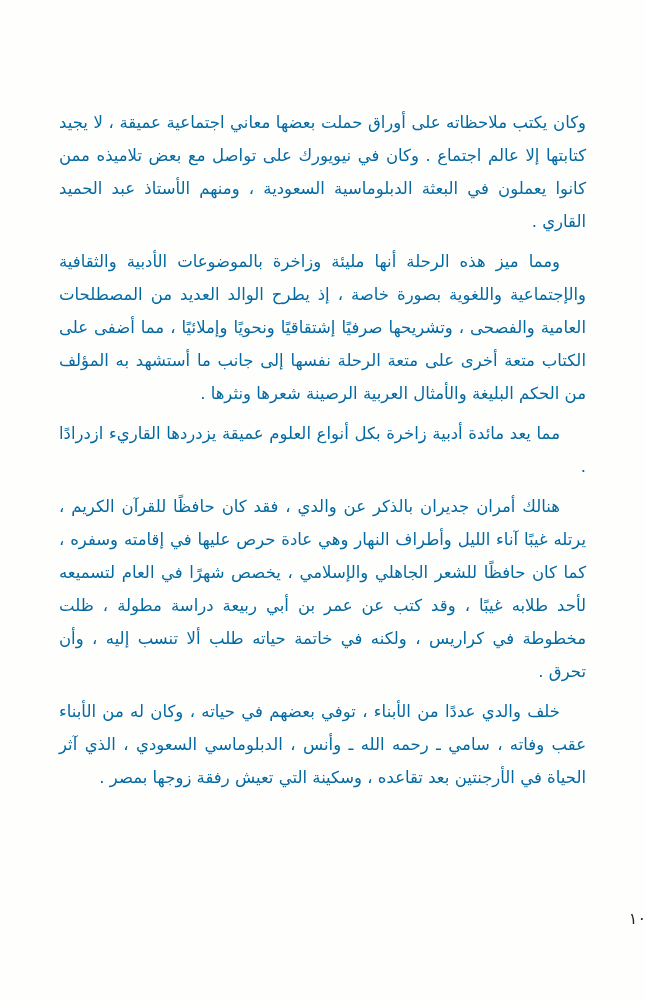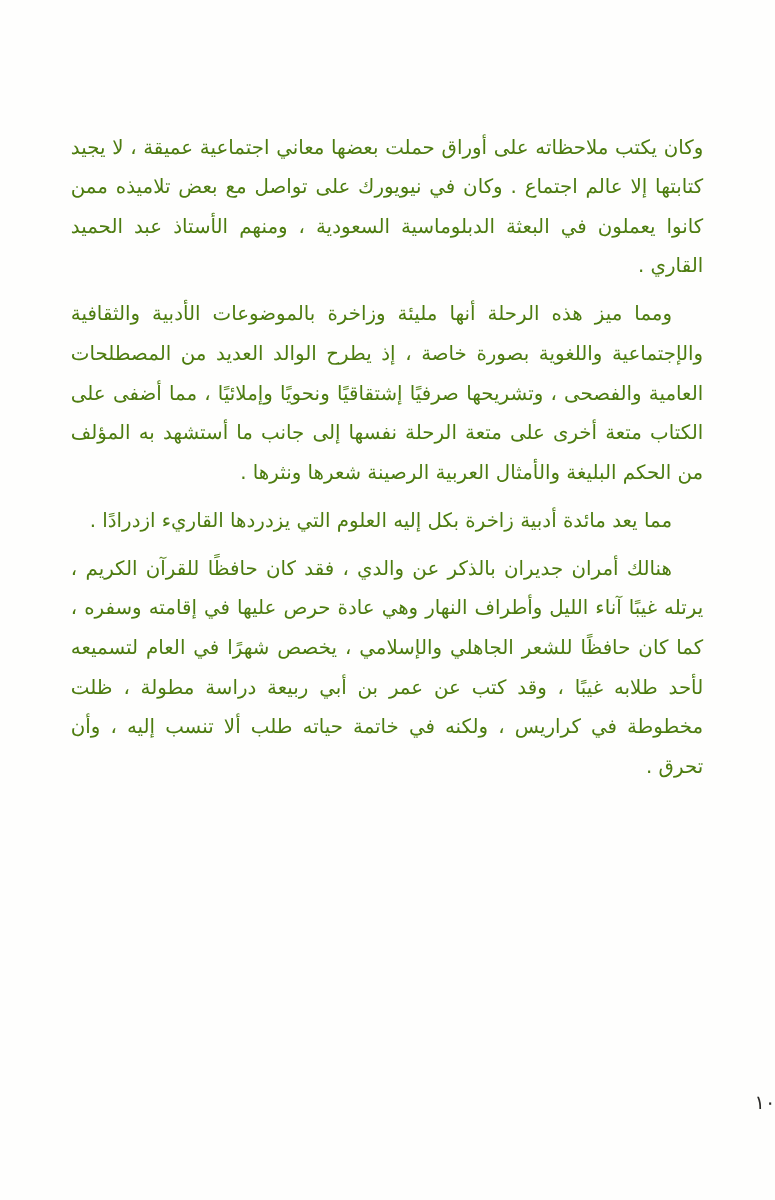--- a/index.html
+++ b/index.html
@@ -17,21 +17,21 @@
       font-family: "DejaVu Sans", sans-serif;
     }
     .text-block {
       position: absolute;
       top: 106px;
       right: 60px;
       width: 527px;
       direction: rtl;
       text-align: justify;
       text-justify: inter-word;
-      color: #4d7c0f;
+      color: #0369a1;
       font-size: 16.5px;
       line-height: 33px;
       letter-spacing: 0.1px;
     }
     .text-block p {
       margin: 0 0 7px 0;
     }
     .text-block p.indented {
       text-indent: 26px;
     }
@@ -47,18 +47,19 @@
       font-family: "DejaVu Sans", sans-serif;
     }
   </style>
 </head>
 <body>
 
 <div class="book-page">
   <div class="text-block">
     <p>وكان يكتب ملاحظاته على أوراق حملت بعضها معاني اجتماعية عميقة ، لا يجيد كتابتها إلا عالم اجتماع . وكان في نيويورك على تواصل مع بعض تلاميذه ممن كانوا يعملون في البعثة الدبلوماسية السعودية ، ومنهم الأستاذ عبد الحميد القاري .</p>
     <p class="indented">ومما ميز هذه الرحلة أنها مليئة وزاخرة بالموضوعات الأدبية والثقافية والإجتماعية واللغوية بصورة خاصة ، إذ يطرح الوالد العديد من المصطلحات العامية والفصحى ، وتشريحها صرفيًا إشتقاقيًا ونحويًا وإملائيًا ، مما أضفى على الكتاب متعة أخرى على متعة الرحلة نفسها إلى جانب ما أستشهد به المؤلف من الحكم البليغة والأمثال العربية الرصينة شعرها ونثرها .</p>
-    <p class="indented">مما يعد مائدة أدبية زاخرة بكل إليه العلوم التي يزدردها القاريء ازدرادًا .</p>
+    <p class="indented">مما يعد مائدة أدبية زاخرة بكل أنواع العلوم عميقة يزدردها القاريء ازدرادًا .</p>
     <p class="indented">هنالك أمران جديران بالذكر عن والدي ، فقد كان حافظًا للقرآن الكريم ، يرتله غيبًا آناء الليل وأطراف النهار وهي عادة حرص عليها في إقامته وسفره ، كما كان حافظًا للشعر الجاهلي والإسلامي ، يخصص شهرًا في العام لتسميعه لأحد طلابه غيبًا ، وقد كتب عن عمر بن أبي ربيعة دراسة مطولة ، ظلت مخطوطة في كراريس ، ولكنه في خاتمة حياته طلب ألا تنسب إليه ، وأن تحرق .</p>
+    <p class="indented">خلف والدي عددًا من الأبناء ، توفي بعضهم في حياته ، وكان له من الأبناء عقب وفاته ، سامي ـ رحمه الله ـ وأنس ، الدبلوماسي السعودي ، الذي آثر الحياة في الأرجنتين بعد تقاعده ، وسكينة التي تعيش رفقة زوجها بمصر .</p>
   </div>
 
   <div class="page-number">١٠</div>
 </div>
 
 </body></html>

